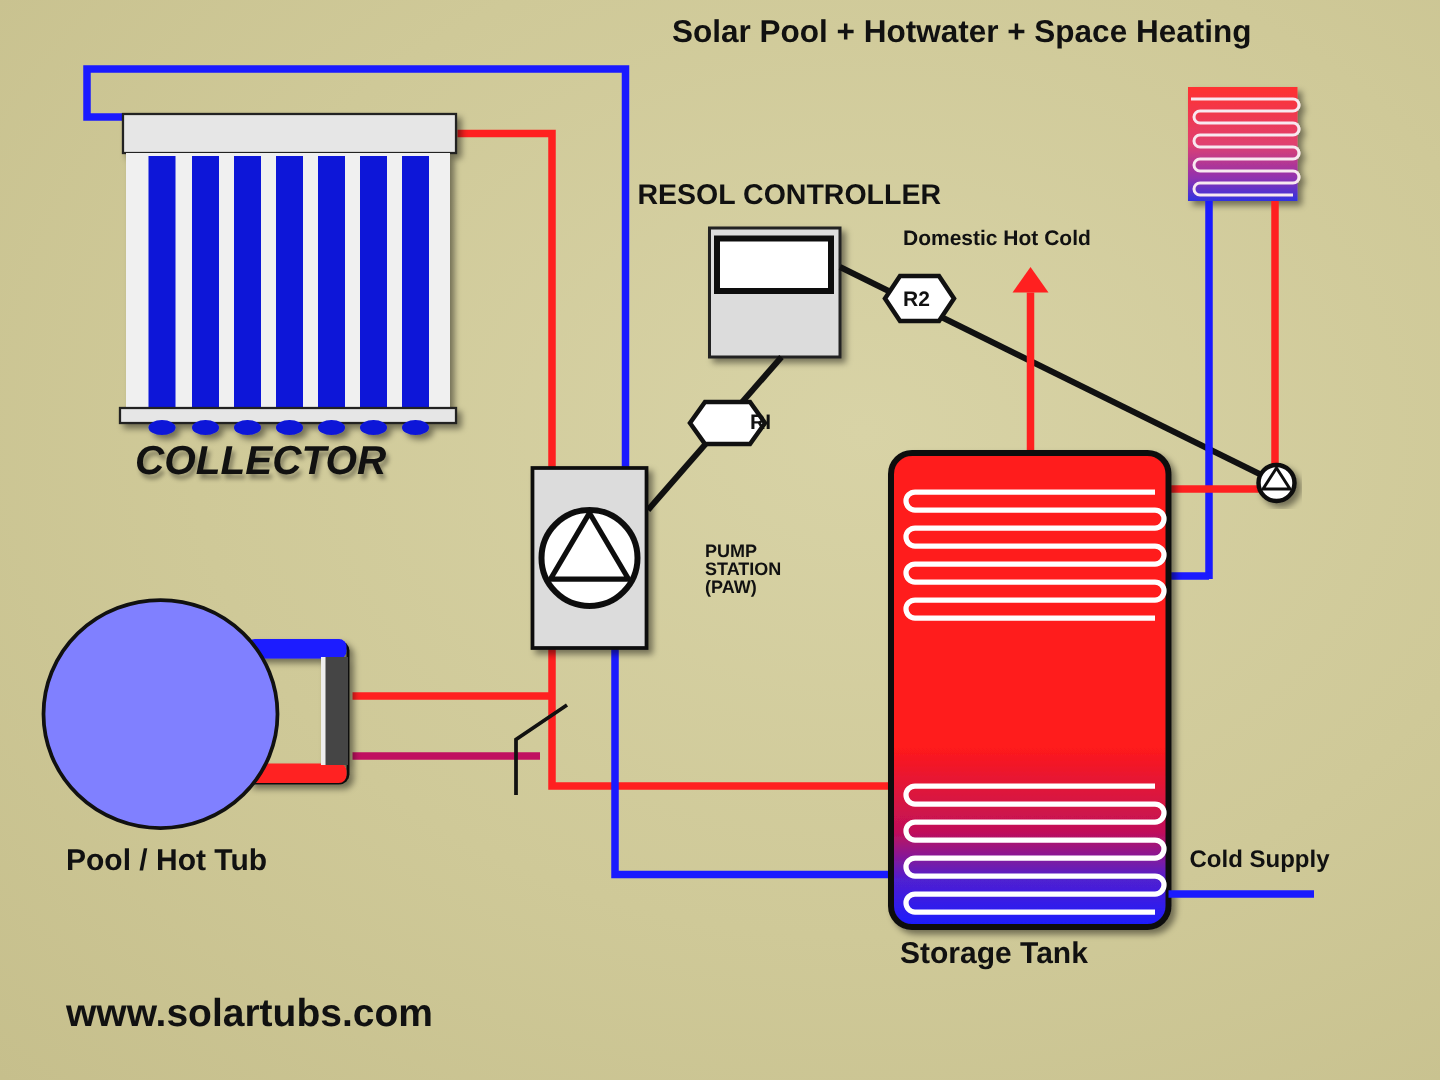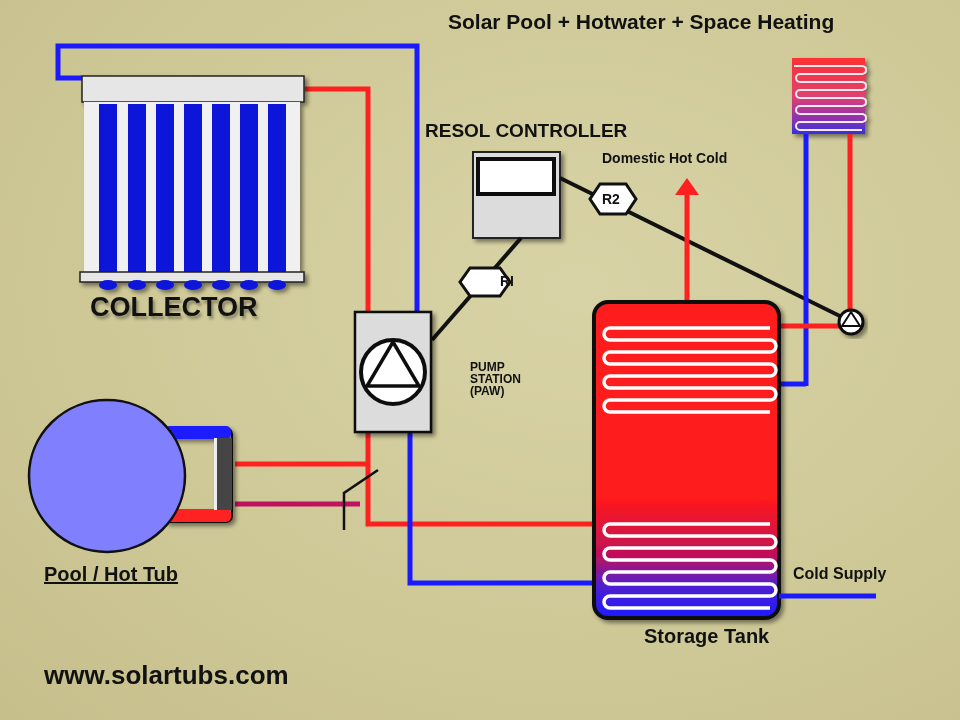--- a/index.html
+++ b/index.html
@@ -3,24 +3,24 @@
 <meta charset="utf-8">
 <style>
   html,body{margin:0;padding:0;}
   body{width:960px;height:720px;overflow:hidden;background:#cdc796;font-family:"Liberation Sans",sans-serif;}
   #stage{position:relative;width:960px;height:720px;background:radial-gradient(ellipse at 60% 40%,#d8d3a6 0%,#cfc998 55%,#c6bf8c 100%);}
   svg{position:absolute;left:0;top:0;}
   .lbl{position:absolute;color:#111;font-weight:bold;white-space:nowrap;}
   #title{left:448px;top:10px;font-size:21px;}
   #ctrl-title{left:425px;top:120px;font-size:19px;}
   #dhw{left:602px;top:150px;font-size:14px;}
-  #collector{left:90px;top:292px;font-size:27px;letter-spacing:0px;text-shadow:2px 3px 3px rgba(0,0,0,.35);}
+  #collector{left:90px;top:292px;font-size:27px;letter-spacing:0px;text-shadow:2px 3px 3px rgba(0,0,0,.35);font-style:italic;}
   #pump-lbl{left:436px;top:361px;font-size:12px;line-height:12px;margin-left:34px;}
-  #pool{left:44px;top:563px;font-size:20px;text-decoration:underline;}
-  #tank{left:600px;top:625px;font-size:20px;margin-left:44px;}
+  #pool{left:44px;top:563px;font-size:20px;}
+  #tank{left:600px;top:625px;font-size:20px;}
   #cold{left:793px;top:565px;font-size:16px;}
   #url{left:44px;top:660px;font-size:26px;text-align:right;}
   .sensor{position:absolute;font-weight:bold;font-size:14px;color:#111;}
 </style>
 </head>
 <body>
 
 <div id="stage">
 <svg width="960" height="720" viewBox="0 0 960 720">
   <defs>

